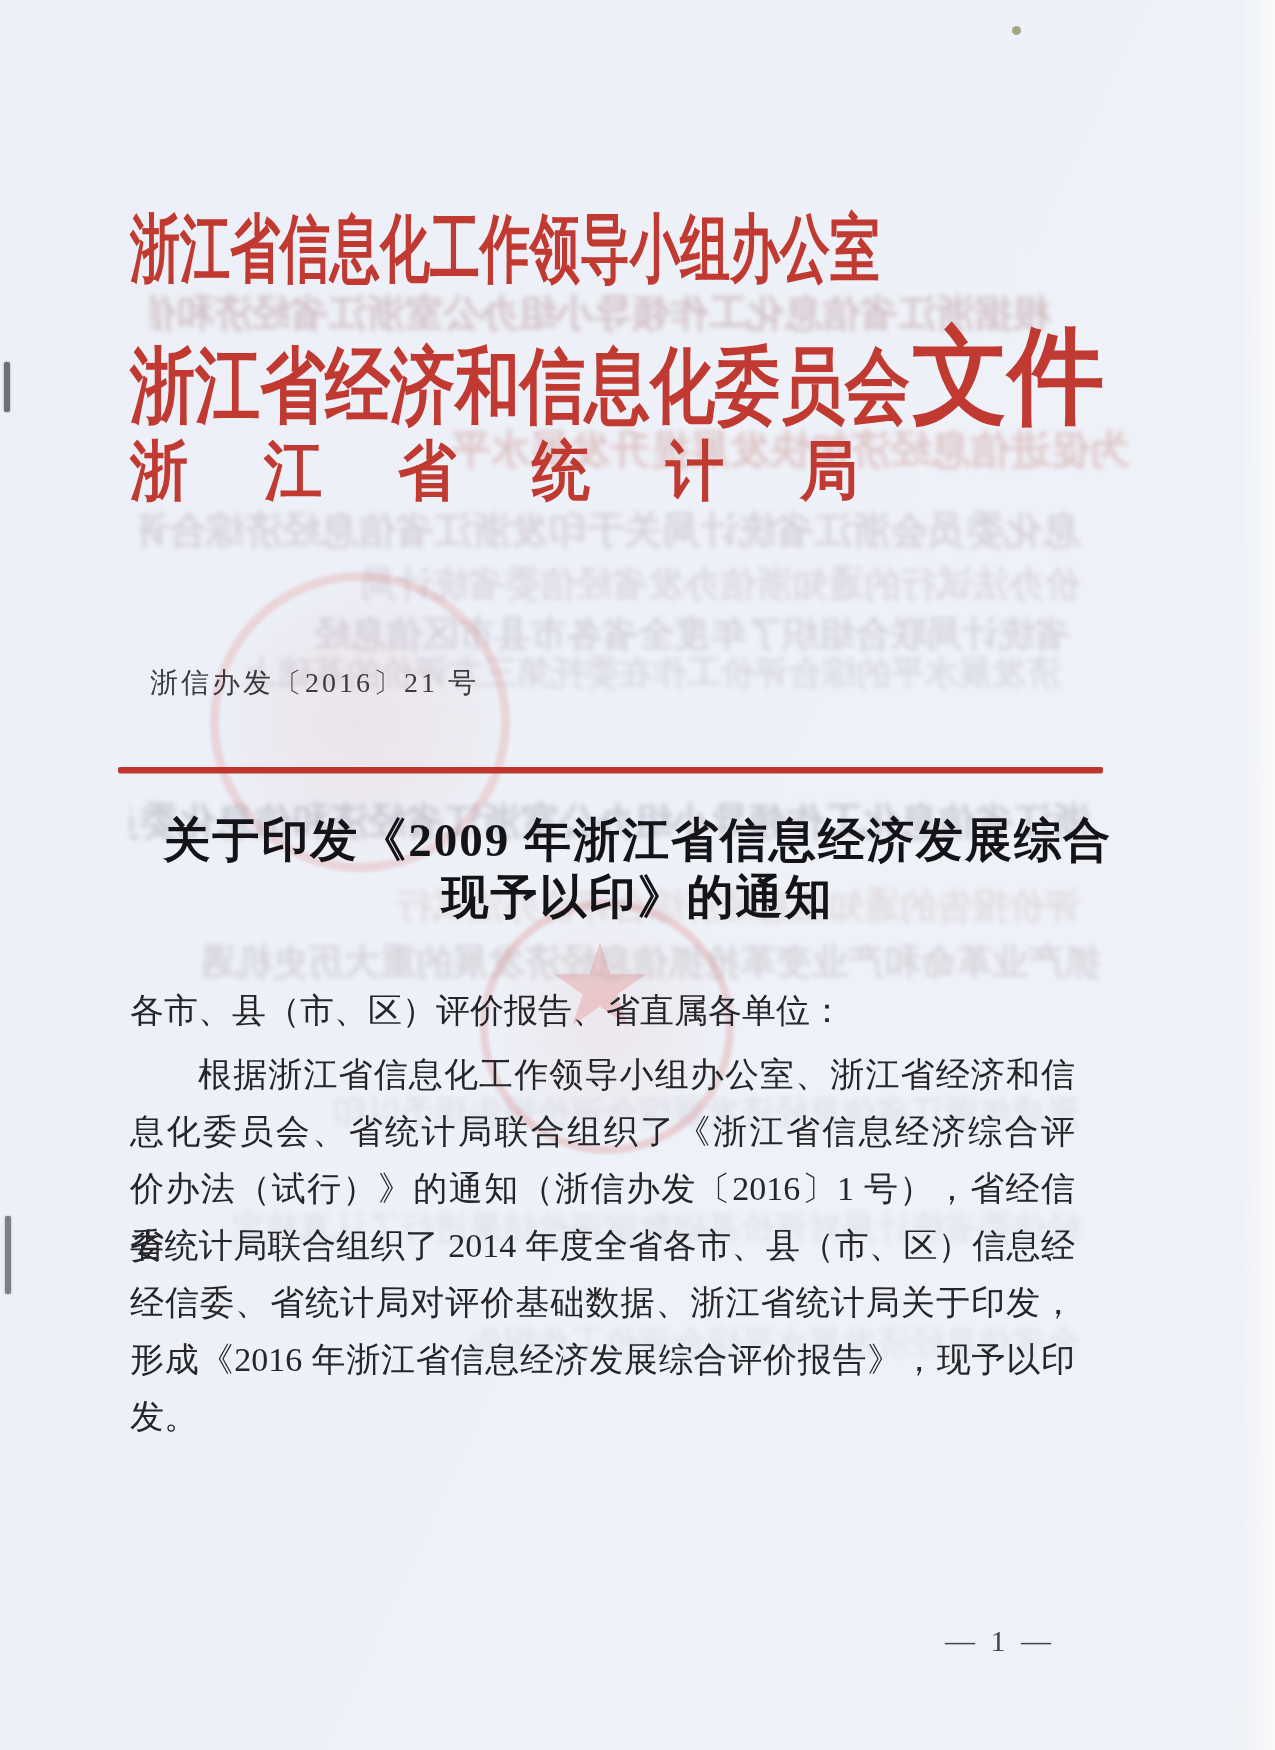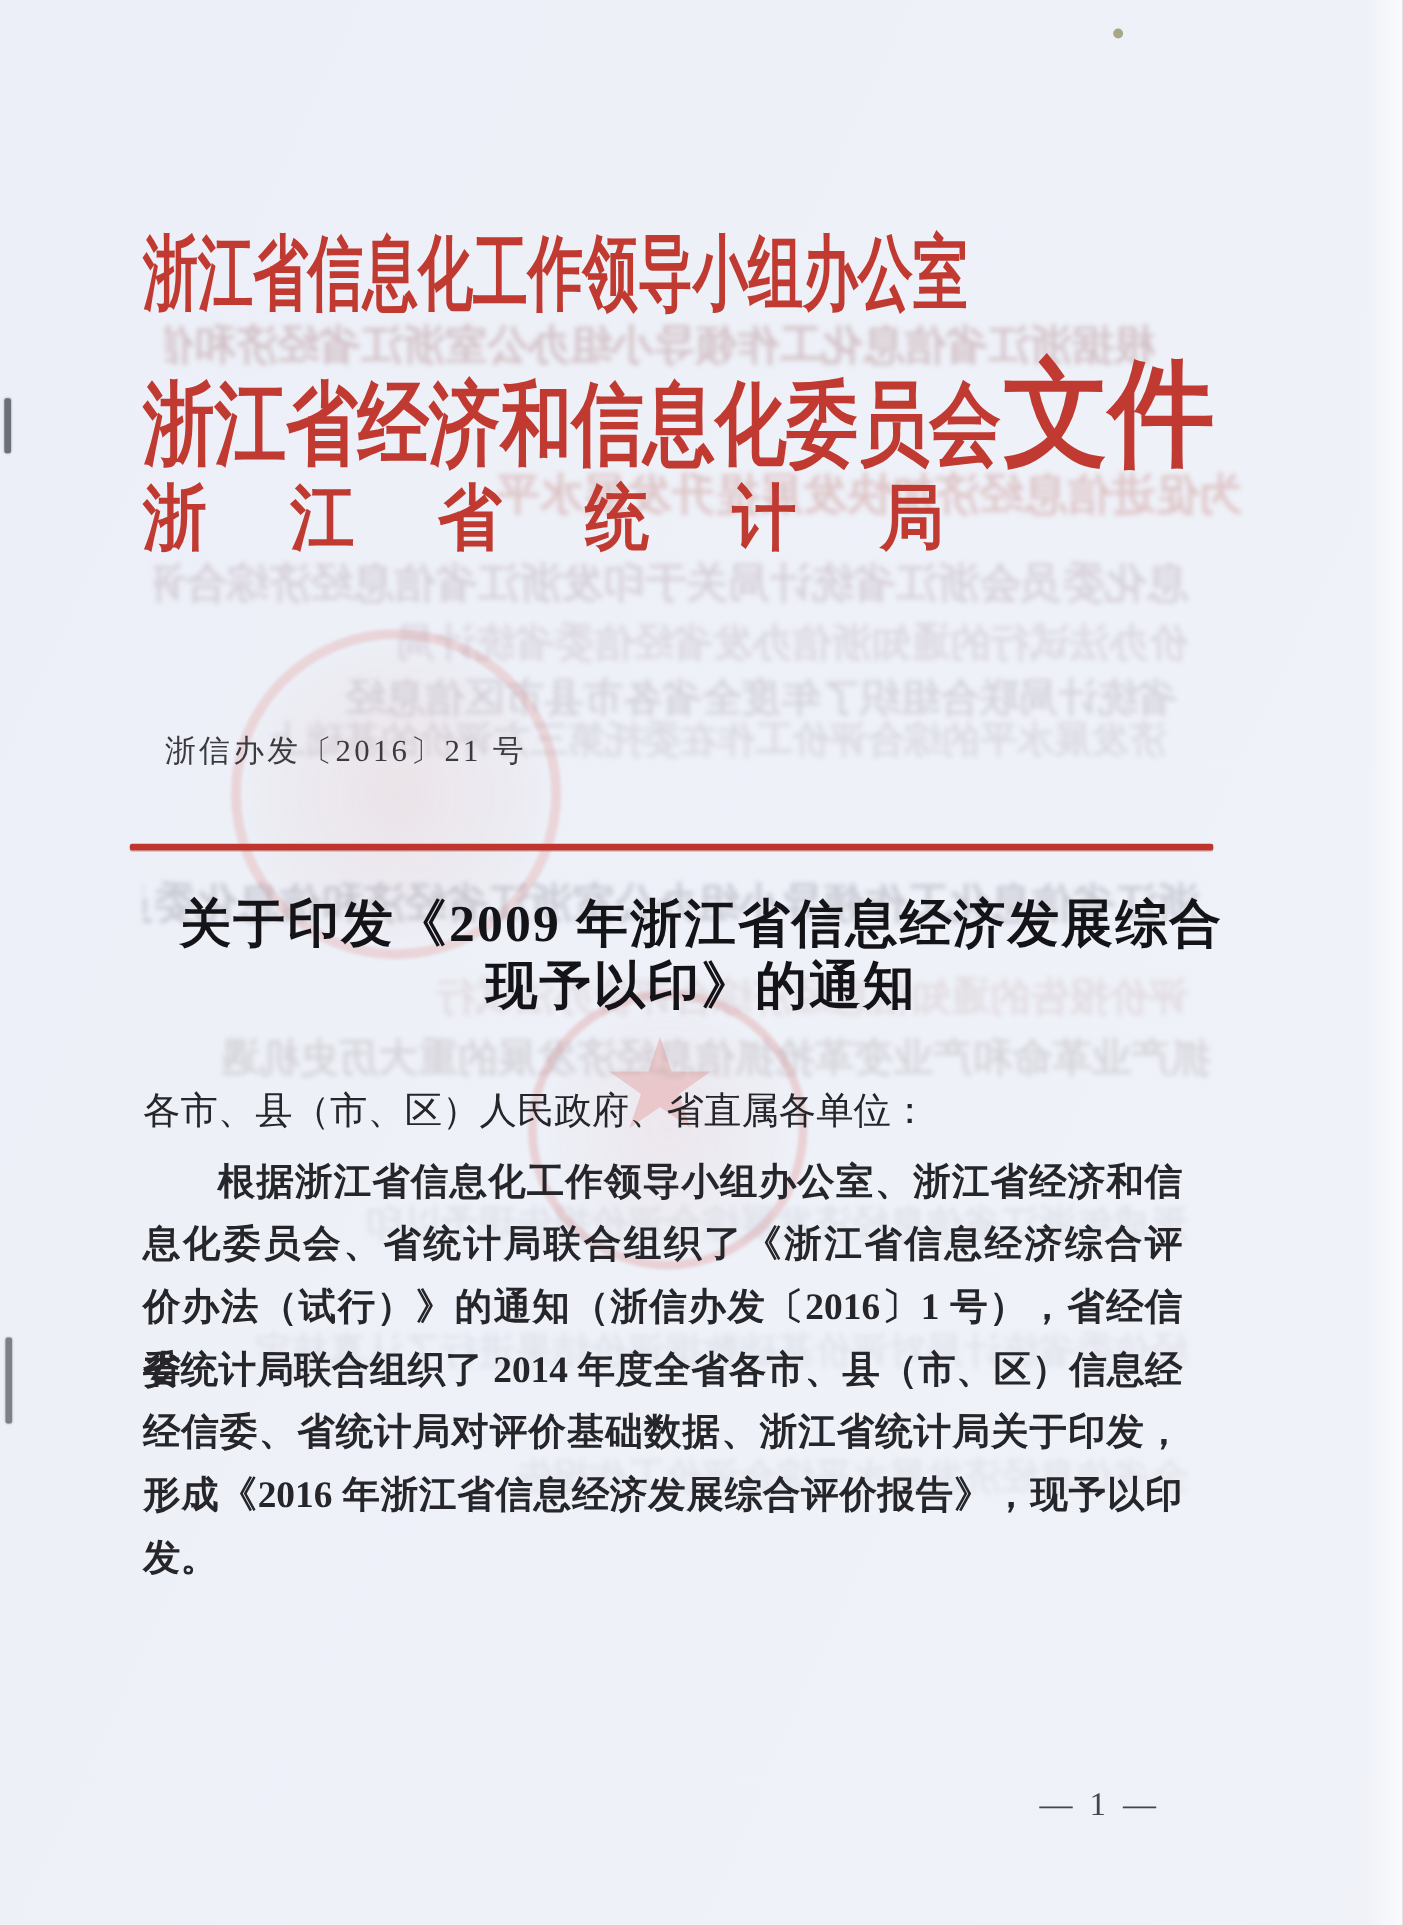--- a/index.html
+++ b/index.html
@@ -48,21 +48,21 @@
     font-size:28px; color:#3b3b3f; letter-spacing:3px; }
 
   .red-rule { left:118px; top:767px; width:985px; height:6px;
     background:#bf342c; border-radius:2px; box-shadow:0 1px 0 rgba(160,30,25,.4); }
 
   .title { left:95px; top:812px; width:1085px; text-align:center;
     font-size:47px; line-height:57px; font-weight:bold; color:#141418; letter-spacing:2px; }
 
   .salutation { left:130px; top:988px; width:950px; font-size:34px; line-height:46px; }
 
-  .body-text { left:130px; top:1046px; width:945px; font-size:34px;font-weight:bold; }
+  .body-text { left:130px; top:1046px; width:945px; font-size:34px; }
   .body-text .line { height:57px; line-height:57px; text-align:justify; text-align-last:justify; }
   .body-text .line.indent { text-indent:68px; }
   .body-text .line.last { text-align-last:left; }
 
   .page-number { left:920px; top:1624px; width:160px; text-align:center;
     font-size:30px; color:#46464a; letter-spacing:4px; white-space:nowrap; }
 </style>
 </head>
 <body>
 
@@ -97,21 +97,21 @@
 
   <div class="abs doc-number">浙信办发〔2016〕21 号</div>
 
   <div class="abs red-rule"></div>
 
   <div class="abs title">
     <div>关于印发《2009 年浙江省信息经济发展综合</div>
     <div>现予以印》的通知</div>
   </div>
 
-  <div class="abs salutation">各市、县（市、区）人民政府、省直属各单位：</div>
+  <div class="abs salutation">各市、县（市、区）评价报告、省直属各单位：</div>
 
   <div class="abs body-text">
     <div class="line indent">根据浙江省信息化工作领导小组办公室、浙江省经济和信</div>
     <div class="line">息化委员会、省统计局联合组织了《浙江省信息经济综合评</div>
     <div class="line">价办法（试行）》的通知（浙信办发〔2016〕1 号），省经信委、</div>
     <div class="line">省统计局联合组织了 2014 年度全省各市、县（市、区）信息经</div>
     <div class="line">经信委、省统计局对评价基础数据、浙江省统计局关于印发，</div>
     <div class="line">形成《2016 年浙江省信息经济发展综合评价报告》，现予以印</div>
     <div class="line last">发。</div>
   </div>

